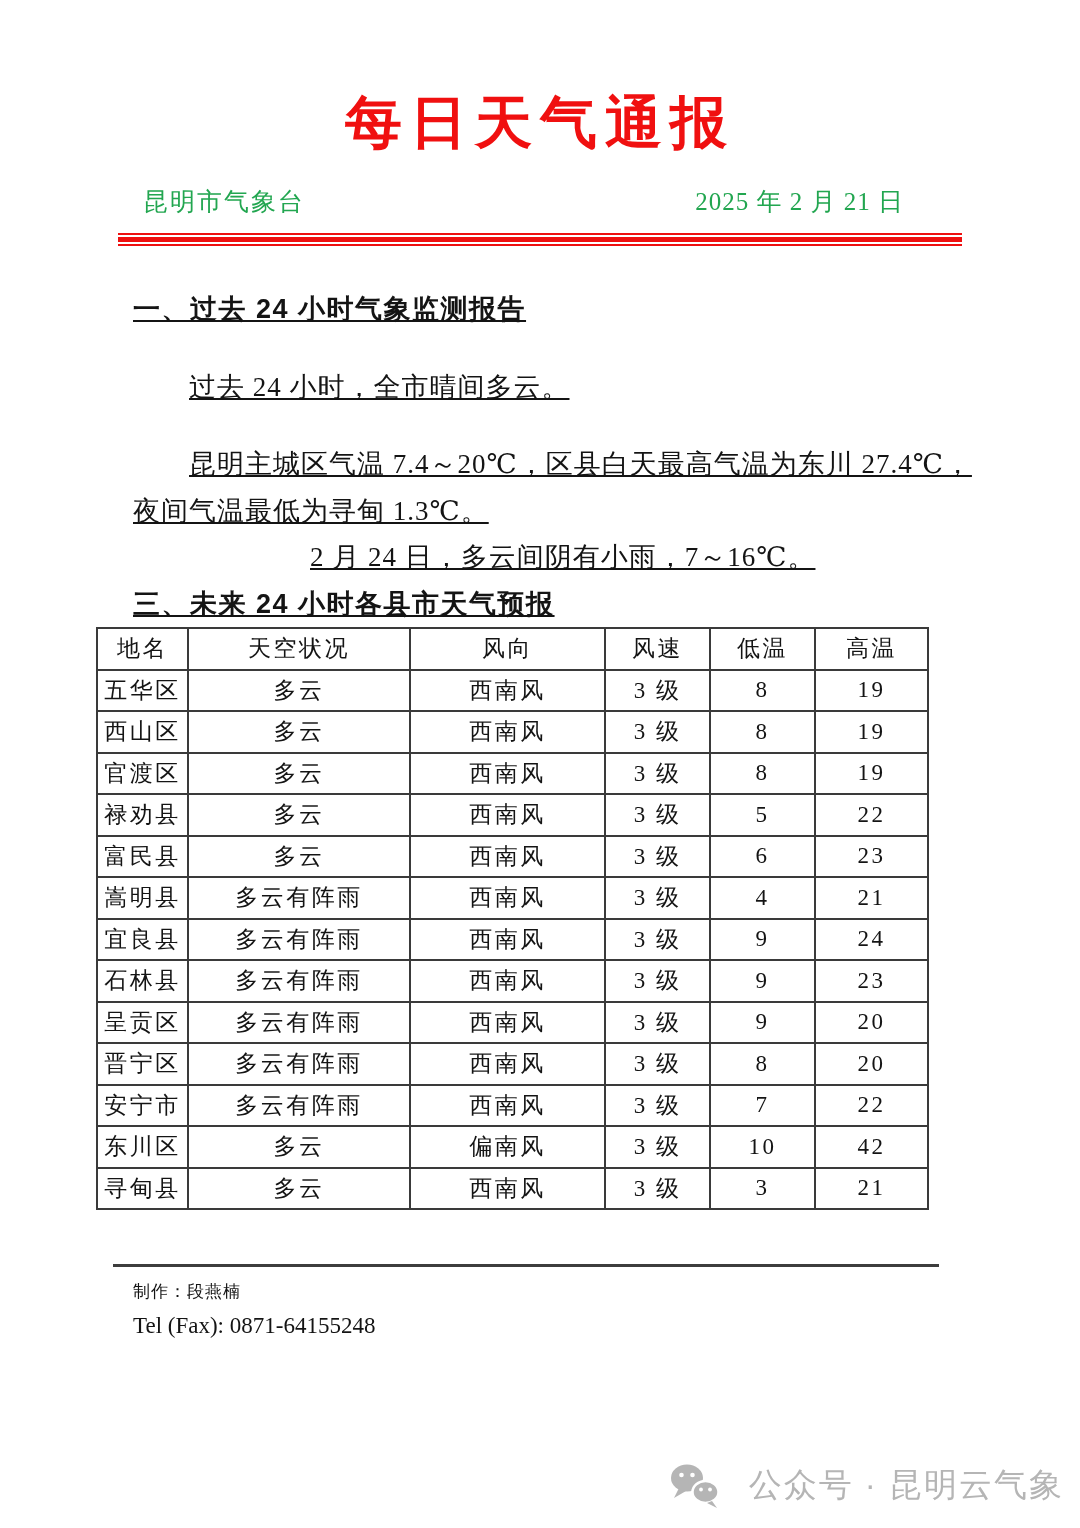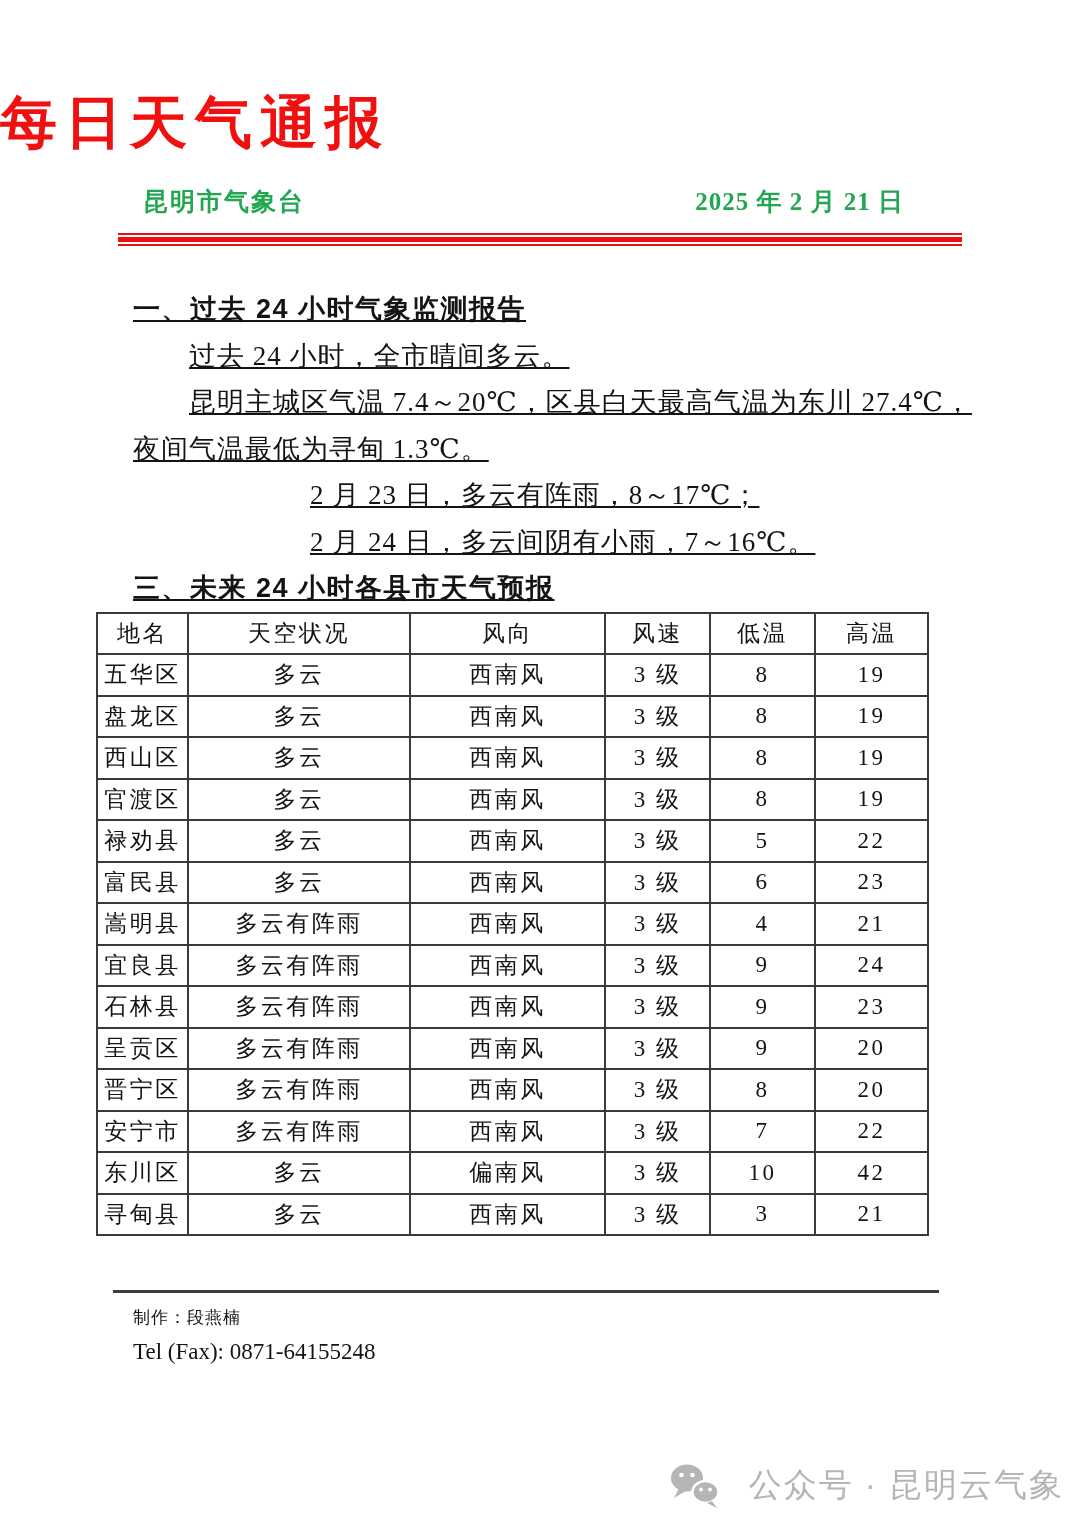--- a/index.html
+++ b/index.html
@@ -6,34 +6,35 @@
   .page {
     position:relative;
     width:1080px; height:1528px;
     background:#ffffff;
     overflow:hidden;
     font-family:"Liberation Serif","DejaVu Serif",serif;
     color:#141414;
   }
   .doc-title {
     padding-top:94px;
+    text-align:center;
     font-family:"Liberation Sans","DejaVu Sans",sans-serif;
     font-weight:900;
     font-size:57px;
     line-height:1;
     letter-spacing:8px;
     color:var(--title-red,#f01010);
   }
   .meta-row {
     display:flex;
     justify-content:space-between;
     margin:36px 176px 0 143px;
     font-size:25px;
     line-height:30px;
-    font-weight:bold;
+    font-weight:normal;
     color:var(--green,#22a650);
   }
   .agency { letter-spacing:2px; }
   .report-date { letter-spacing:1px; }
   .red-divider { margin:16px 118px 0 118px; }
   .red-divider .bar { background:var(--divider-red,#ee1010); }
   .red-divider .thin  { height:2px; }
   .red-divider .thick { height:5px; margin:2px 0; }
   .content {
     margin:40px 100px 0 133px;
@@ -44,21 +45,21 @@
     line-height:46.5px;
     white-space:nowrap;
     letter-spacing:1px;
     text-decoration:underline;
   }
   .heading {
     font-family:"Liberation Sans","DejaVu Sans",sans-serif;
     font-weight:bold;
     letter-spacing:1.5px;
   }
-  .indent  { padding-left:56px;  }
+  .indent  { padding-left:56px;margin-top:31px;  }
   .indent2 { padding-left:177px; }
   table.forecast {
     margin-left:96px;
     border-collapse:collapse;
     table-layout:fixed;
     width:831px;
     font-size:23px;
   }
   table.forecast th, table.forecast td {
     border:2px solid var(--table-border,#3a3a3a);
@@ -112,21 +113,20 @@
     <div class="bar thin"></div>
     <div class="bar thick"></div>
     <div class="bar thin"></div>
   </div>
 
   <div class="content">
     <div class="line heading">一、过去 24 小时气象监测报告</div>
     <div class="line indent">过去 24 小时，全市晴间多云。</div>
     <div class="line indent">昆明主城区气温 7.4～20℃，区县白天最高气温为东川 27.4℃，</div>
     <div class="line">夜间气温最低为寻甸 1.3℃。</div>
-    <div class="line indent2">2 月 23 日，多云有阵雨，8～17℃；</div>
     <div class="line indent2">2 月 24 日，多云间阴有小雨，7～16℃。</div>
     <div class="line heading">三、未来 24 小时各县市天气预报</div>
   </div>
 
   <table class="forecast">
     <colgroup>
       <col style="width:91px">
       <col style="width:222px">
       <col style="width:195px">
       <col style="width:105px">
@@ -146,28 +146,20 @@
     <tbody>
         <tr>
           <td>五华区</td>
           <td>多云</td>
           <td>西南风</td>
           <td>3 级</td>
           <td>8</td>
           <td>19</td>
         </tr>
         <tr>
-          <td>盘龙区</td>
-          <td>多云</td>
-          <td>西南风</td>
-          <td>3 级</td>
-          <td>8</td>
-          <td>19</td>
-        </tr>
-        <tr>
           <td>西山区</td>
           <td>多云</td>
           <td>西南风</td>
           <td>3 级</td>
           <td>8</td>
           <td>19</td>
         </tr>
         <tr>
           <td>官渡区</td>
           <td>多云</td>

